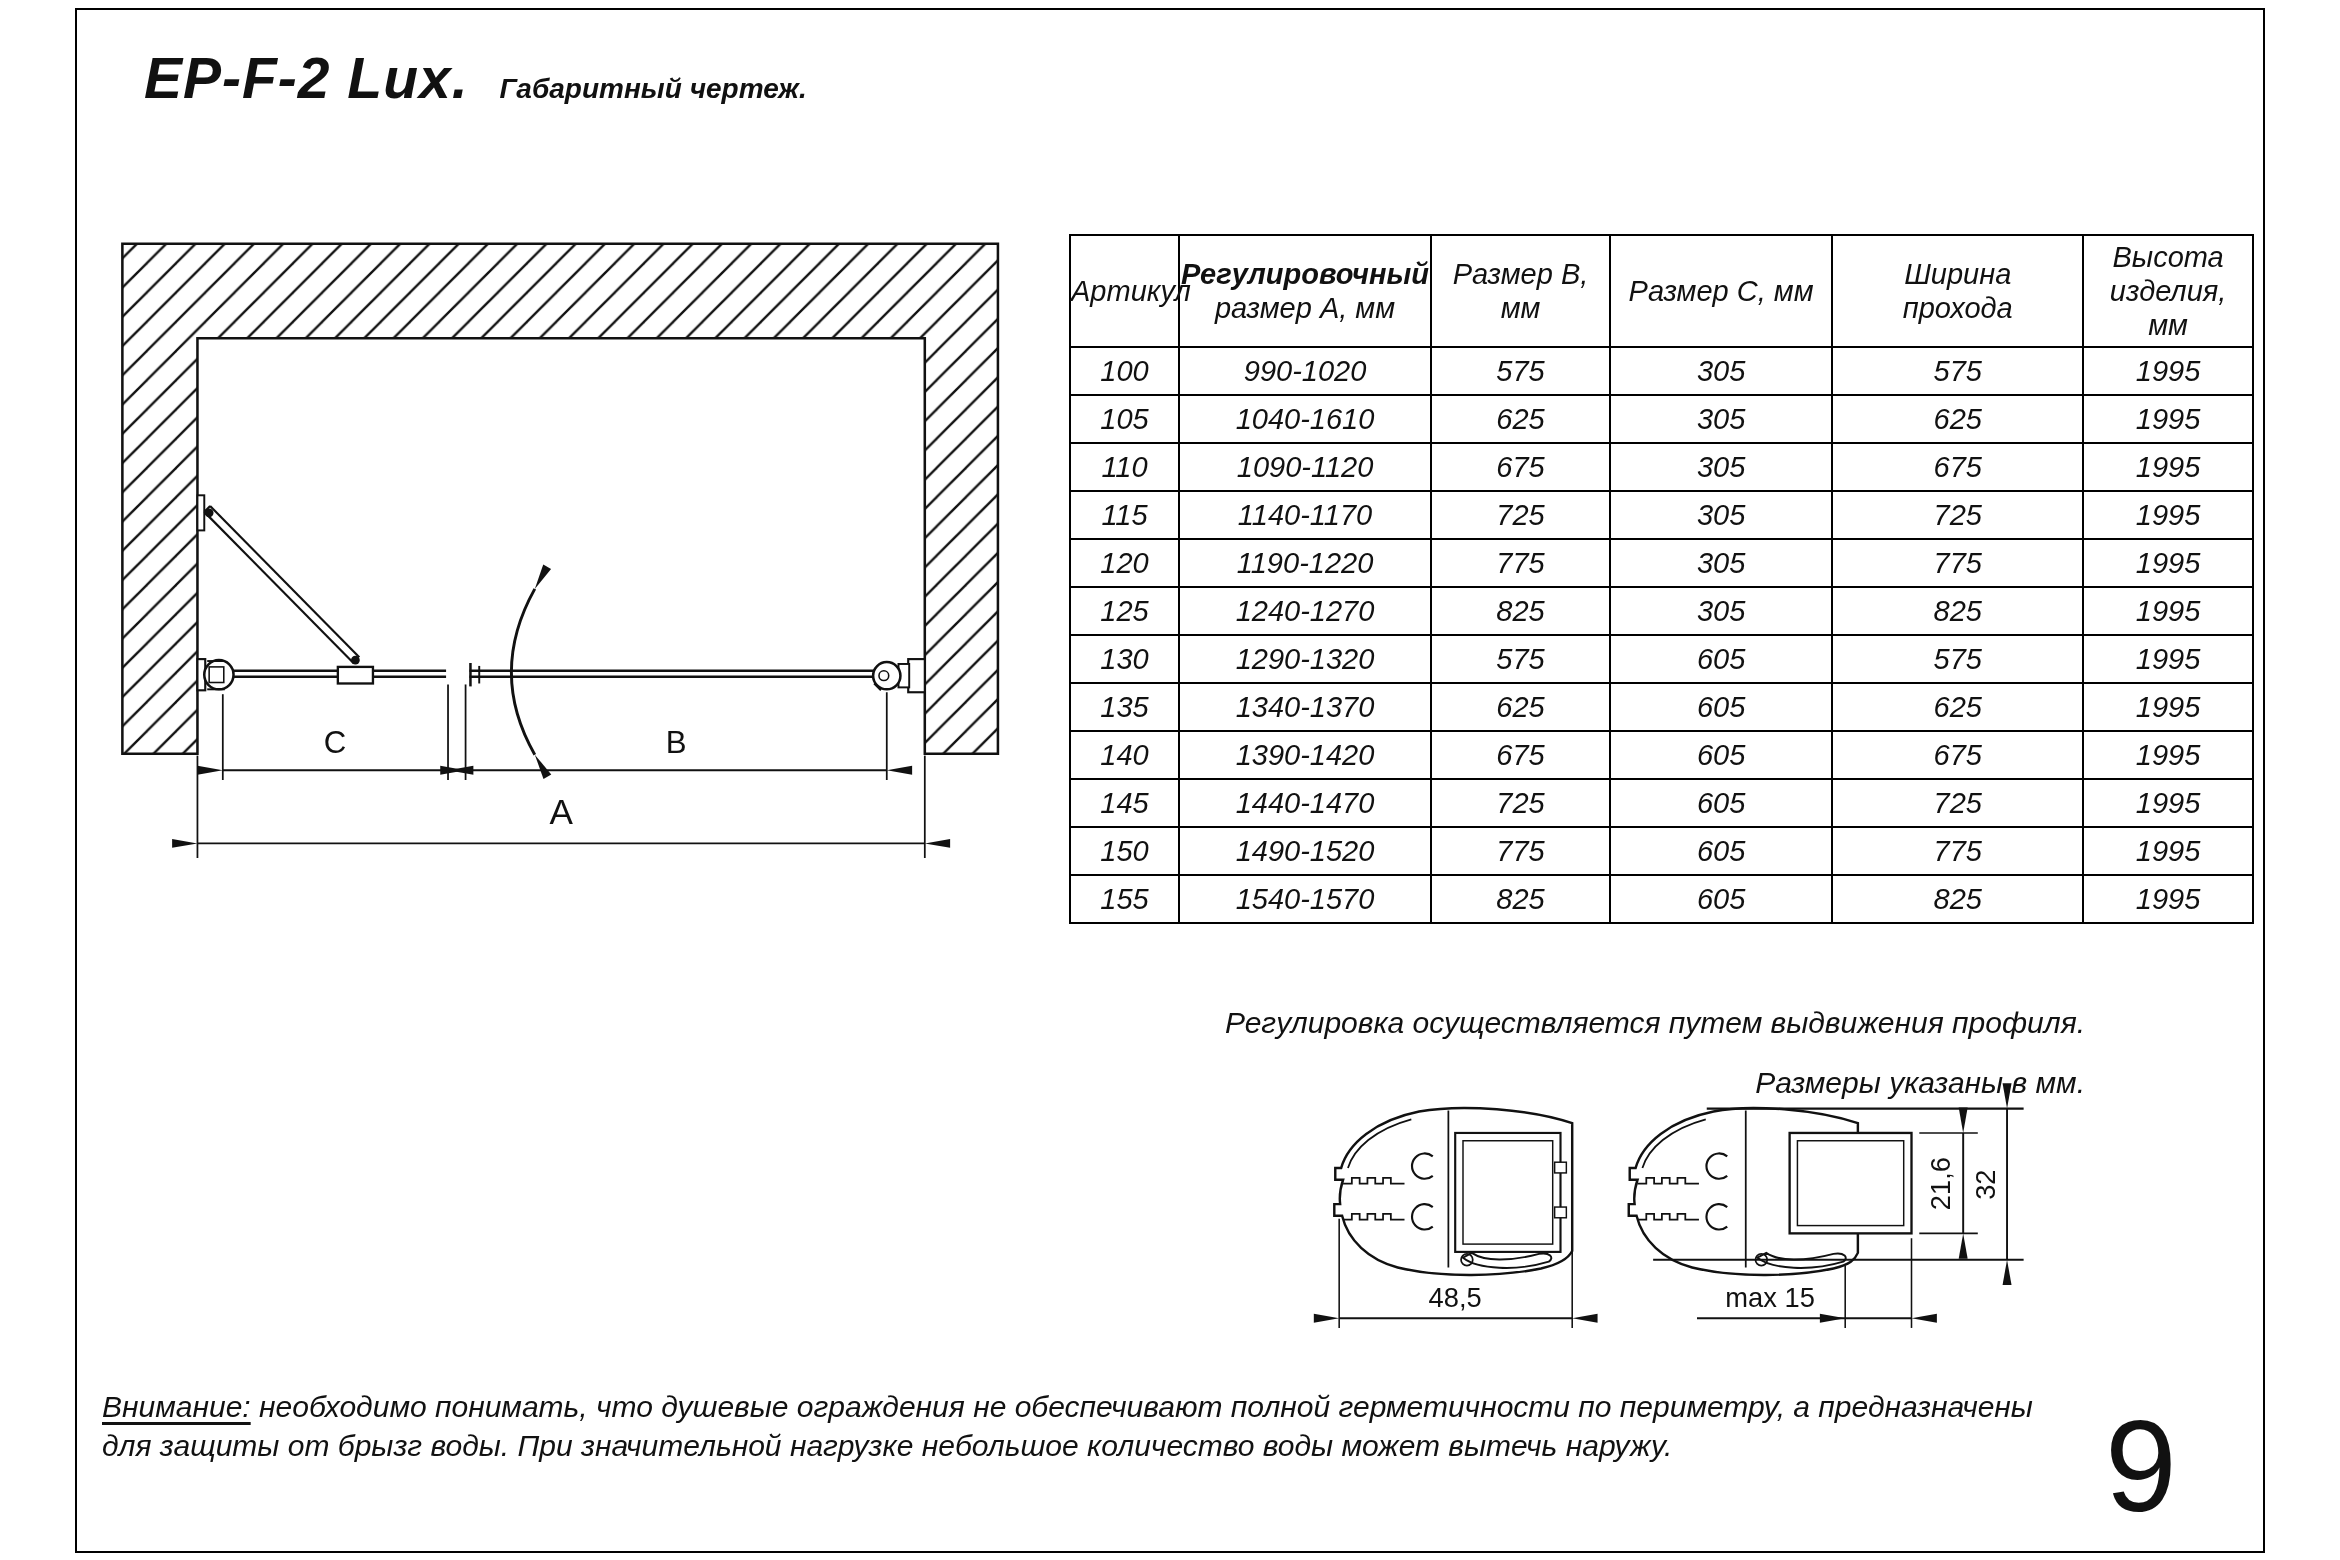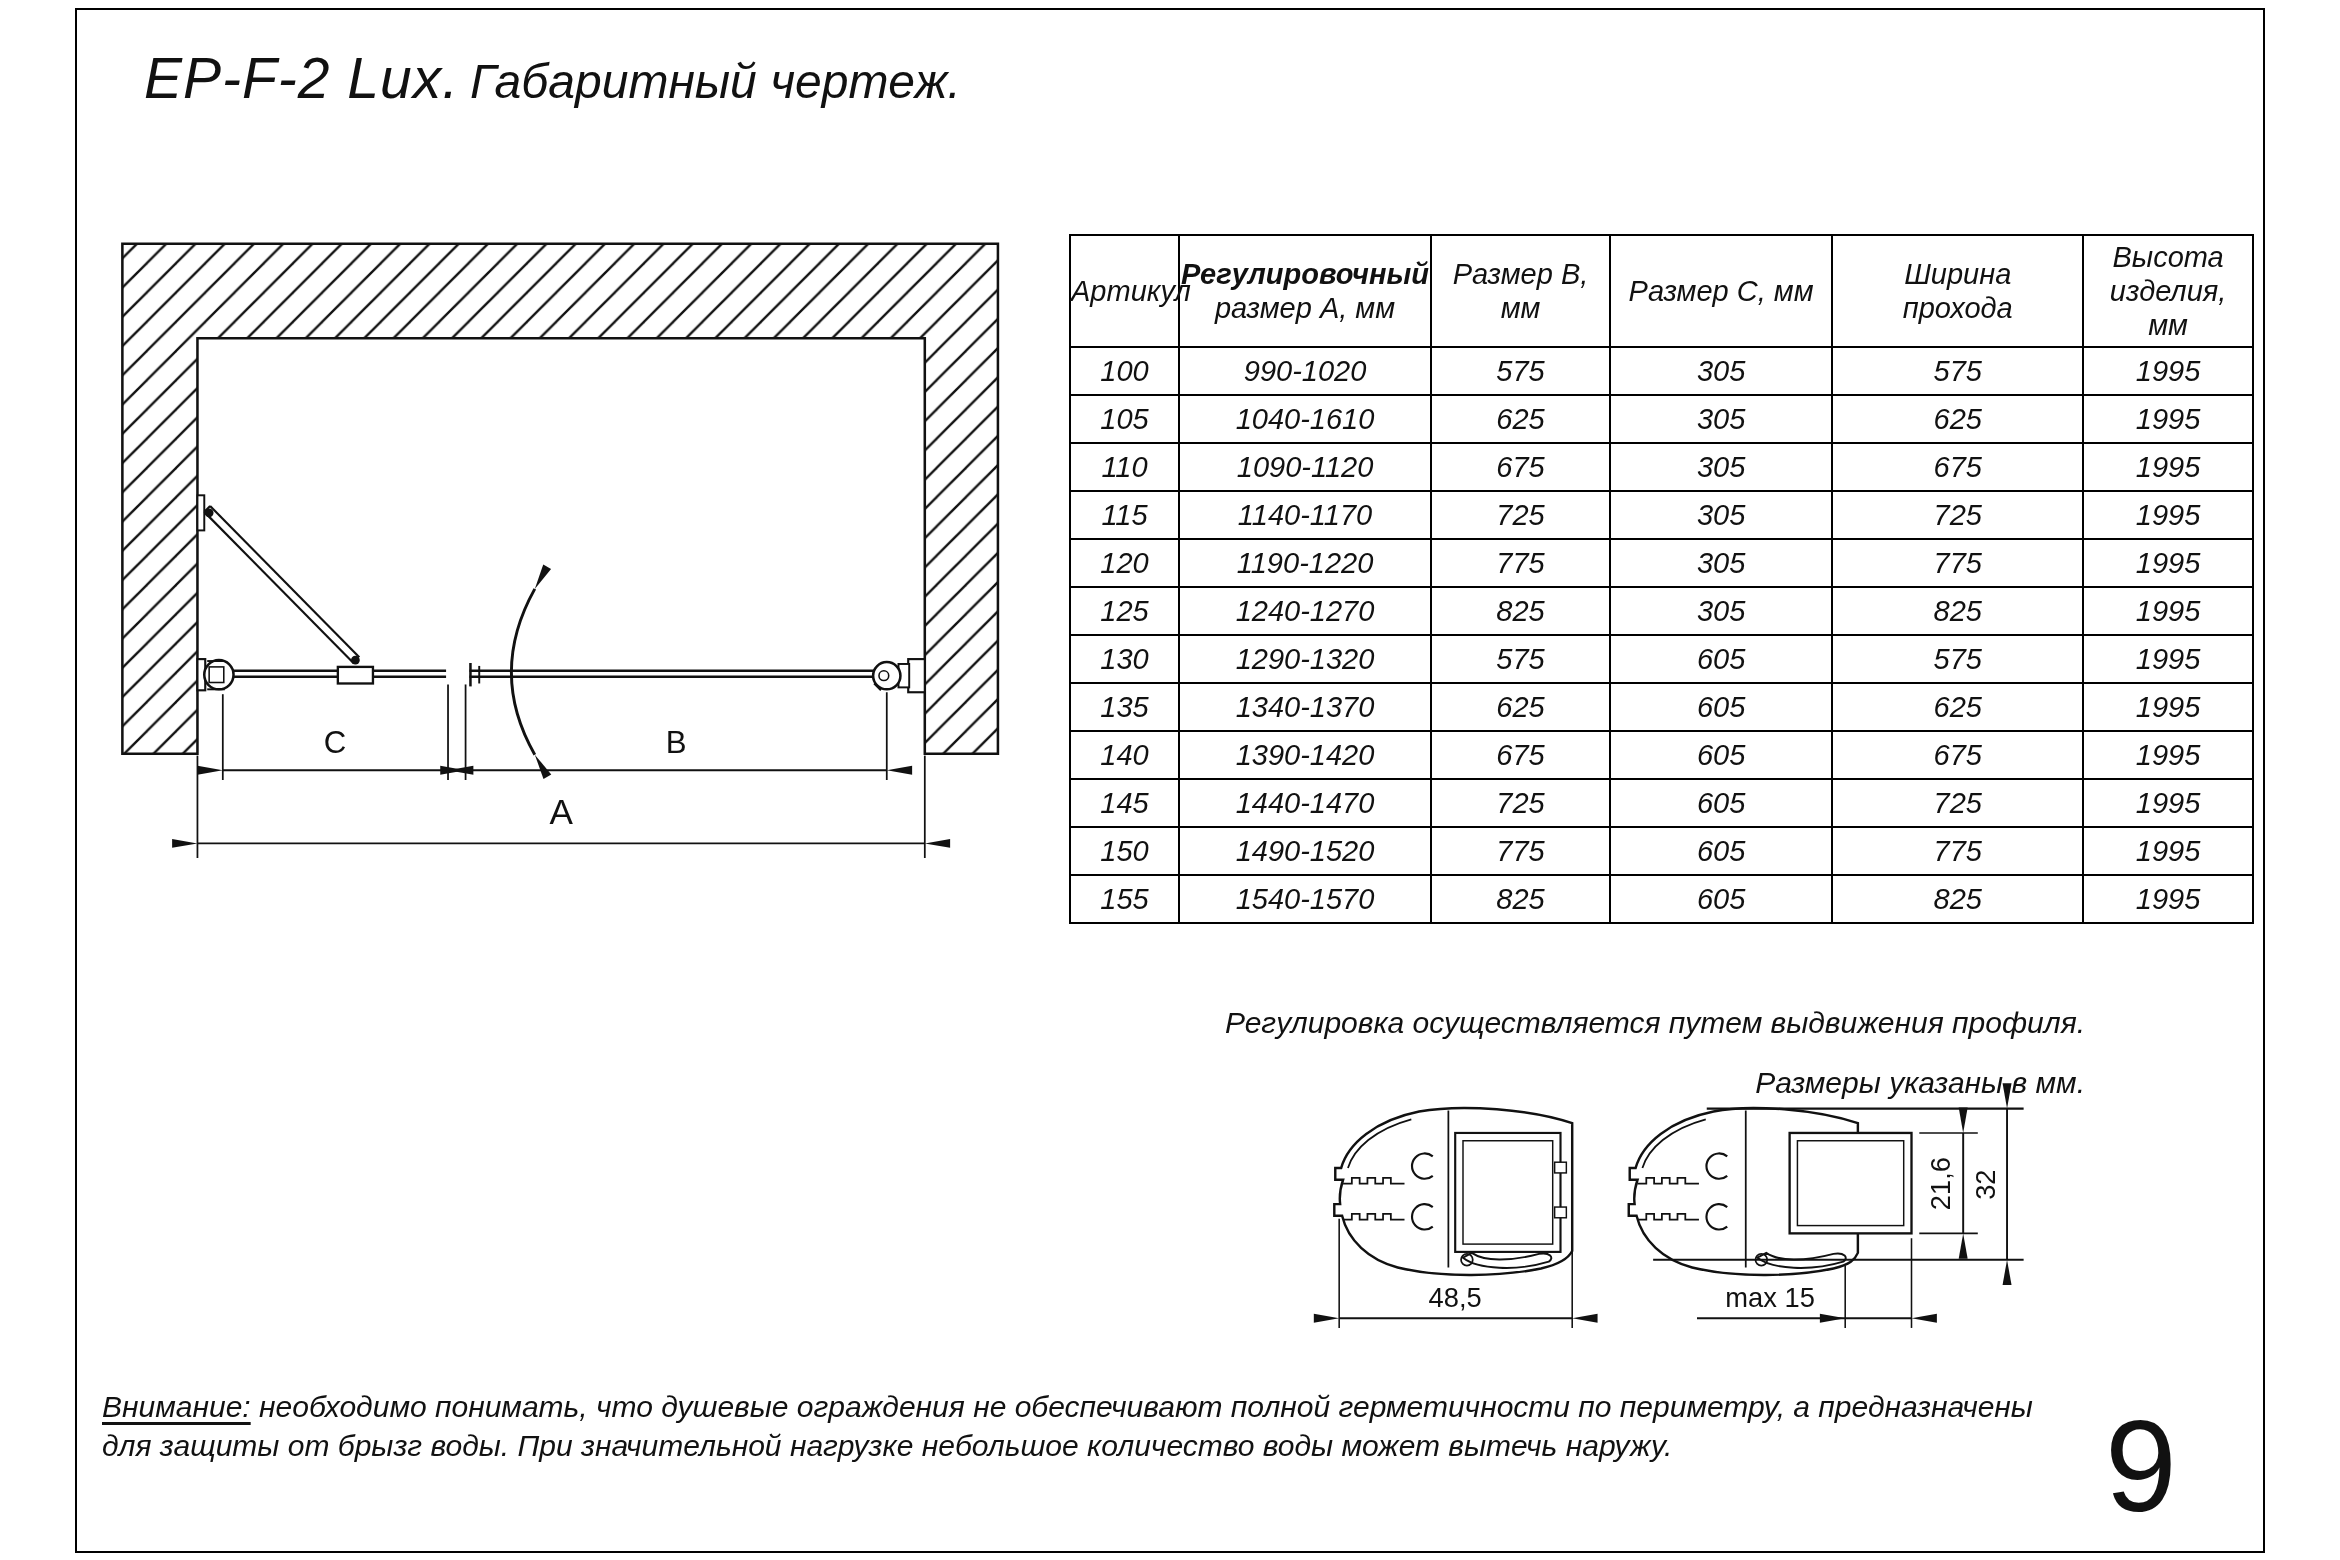--- a/index.html
+++ b/index.html
@@ -6,24 +6,24 @@
   html,body { background:#fff; }
   body { width:2341px; height:1560px; font-family:"Liberation Sans", sans-serif; color:#111; }
   #page { position:relative; width:2341px; height:1560px; background:#fff; overflow:hidden; }
 
   .frame { position:absolute; left:75px; top:7.8px; width:2190px; height:1545px;
            border:2px solid #000; }
 
   svg.lines { position:absolute; left:0; top:0; width:2341px; height:1560px; }
 
   
-  .title { position:absolute; left:144px; top:45px; display:flex; align-items:baseline; gap:11px;
-           font-style:italic; white-space:nowrap; }
+  .title { position:absolute; left:144px; top:45px; display:flex; align-items:baseline; gap:31px;
+           font-style:italic; white-space:nowrap;font-weight:bold; }
   .title-main { font-size:57px; letter-spacing:1px; }
-  .title-sub  { font-size:48px; }
+  .title-sub  { font-size:28px; }
 
   
   table.spec { position:absolute; left:1069px; top:234px; width:1185px; height:690px;
                border-collapse:collapse; table-layout:fixed; font-style:italic; }
   table.spec th, table.spec td { border:2.9px solid #000; text-align:center; vertical-align:middle;
                font-weight:400; font-size:29px; padding:0; line-height:1.18; }
   table.spec thead tr { height:112px; }
   table.spec tbody tr { height:48px; }
   table.spec .bold { font-weight:bold; }
   .hl { display:block; }

